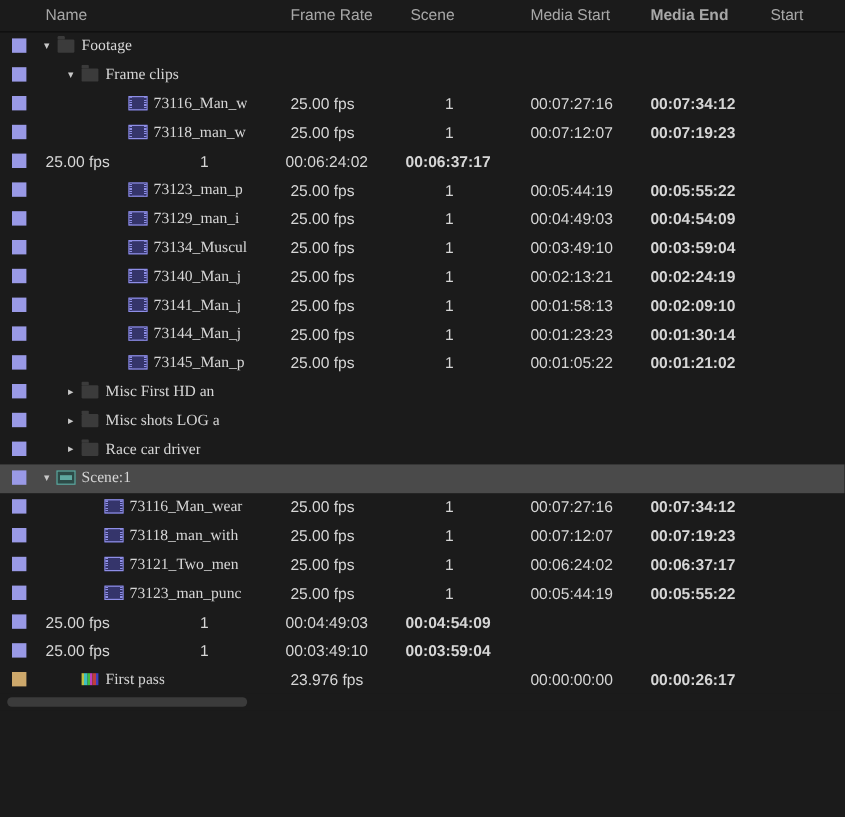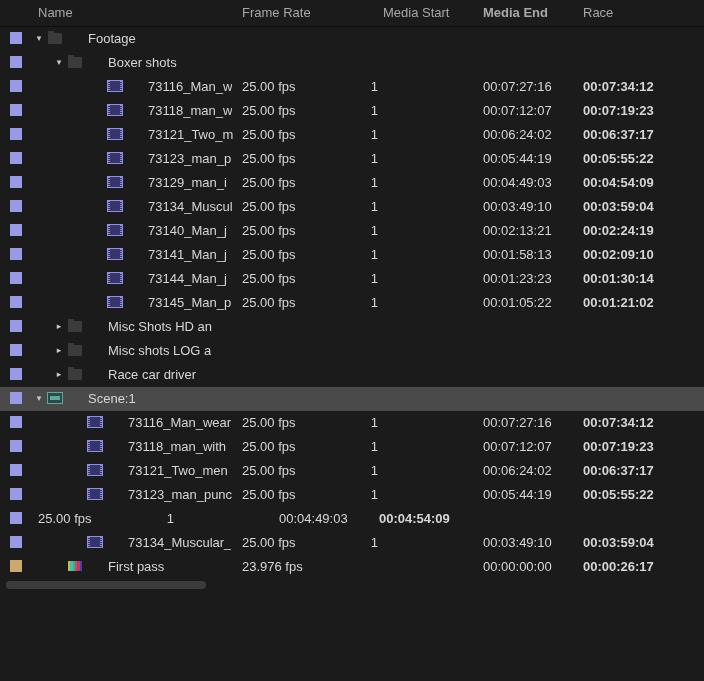--- a/index.html
+++ b/index.html
@@ -3,21 +3,21 @@
 <meta charset="utf-8">
 <style>
   html,body{margin:0;padding:0;background:#1b1b1b;color:#c8c8c8;font-family:"Helvetica Neue",Arial,sans-serif;font-size:13px;width:704px;height:681px;overflow:hidden;}
   .panel{width:704px;height:592px;display:flex;flex-direction:column;justify-content:flex-end;}
   .header{display:flex;align-items:center;height:26px;border-bottom:1px solid #0e0e0e;background:#1b1b1b;padding-left:0;}
   .hcell{color:#a8a8a8;display:flex;align-items:center;height:100%;padding:0 6px;box-sizing:border-box;white-space:nowrap;overflow:hidden;}
   .col-toggle{width:32px;flex:0 0 32px;}
   .col-name{width:204px;flex:0 0 204px;}
   .col-fr{width:100px;flex:0 0 100px;gap:27px;}
   .col-scene{width:100px;flex:0 0 100px;text-align:right;justify-content:flex-start;}
-  .col-ms{width:100px;flex:0 0 100px;margin-left:41px;}
+  .col-ms{width:100px;flex:0 0 100px;}
   .col-me{width:100px;flex:0 0 100px;font-weight:bold;}
   .col-shot{width:68px;flex:0 0 68px;}
   .sort-caret{margin-left:4px;font-size:9px;color:#a8a8a8;}
   .rows{flex:1 1 auto;overflow:hidden;}
   .row{display:flex;align-items:center;height:24px;box-sizing:border-box;border-bottom:1px solid rgba(0,0,0,0);}
   .row.selected{background:#4a4a4a;}
   .swatch{width:12px;height:12px;margin:0 10px;flex:0 0 12px;}
   .sw-lilac{background:#9999e6;}
   .sw-gold{background:#cda86b;}
   .name-cell{display:flex;align-items:center;width:204px;flex:0 0 204px;box-sizing:border-box;overflow:hidden;white-space:nowrap;}
@@ -33,40 +33,41 @@
   .seq-icon{width:14px;height:10px;border:1px solid #5fa8a0;background:#2d4a47;position:relative;}
   .seq-icon:before{content:"";position:absolute;left:2px;right:2px;top:3px;height:4px;background:#5fa8a0;}
   .bar-icon{width:14px;height:10px;display:flex;}
   .bar-icon span{flex:1;height:100%;}
   .bar-icon span:nth-child(1){background:#bfbf3f;}
   .bar-icon span:nth-child(2){background:#3fbfbf;}
   .bar-icon span:nth-child(3){background:#3fbf3f;}
   .bar-icon span:nth-child(4){background:#bf3fbf;}
   .bar-icon span:nth-child(5){background:#bf3f3f;}
   .bar-icon span:nth-child(6){background:#3f3fbf;}
-  .label{margin-left:24px;overflow:hidden;text-overflow:clip;white-space:nowrap;color:#d6d6d6;}
+  .label{margin-left:4px;overflow:hidden;text-overflow:clip;white-space:nowrap;color:#d6d6d6;font-family:Liberation Serif, serif;}
   .cell{padding:0 6px;box-sizing:border-box;white-space:nowrap;overflow:hidden;color:#d6d6d6;}
   .scene-cell{text-align:right;padding-right:58px;}
   .scroll-track{height:14px;background:#1b1b1b;display:flex;align-items:center;}
   .scroll-thumb{height:8px;width:200px;background:#3b3b3b;border-radius:4px;margin-left:6px;}
 </style>
 </head>
 <body>
 
 <div class="panel">
   <div class="header">
     <div class="hcell col-toggle"></div>
     <div class="hcell col-name">Name</div>
     <div class="hcell col-fr">
       <span>Frame Rate</span>
       <span class="sort-caret">⌃</span>
     </div>
+    <div class="hcell col-scene">Scene</div>
     <div class="hcell col-ms">Media Start</div>
     <div class="hcell col-me">Media End</div>
-    <div class="hcell col-shot">Race</div>
+    <div class="hcell col-shot">Start</div>
   </div>
   <div class="rows" id="rows">
       <div class="row">
         <span class="swatch sw-lilac"></span>
         <span class="name-cell">
           <span class="indent" style="width:0px"></span>
           <span class="twisty">▾</span>
           <span class="icon">
             <span class="folder-icon"></span>
           </span>
@@ -79,21 +80,21 @@
         <span class="cell col-shot"></span>
       </div>
       <div class="row">
         <span class="swatch sw-lilac"></span>
         <span class="name-cell">
           <span class="indent" style="width:20px"></span>
           <span class="twisty">▾</span>
           <span class="icon">
             <span class="folder-icon"></span>
           </span>
-          <span class="label">Boxer shots</span>
+          <span class="label">Frame clips</span>
         </span>
         <span class="cell col-fr"></span>
         <span class="cell col-scene scene-cell"></span>
         <span class="cell col-ms"></span>
         <span class="cell col-me"></span>
         <span class="cell col-shot"></span>
       </div>
       <div class="row">
         <span class="swatch sw-lilac"></span>
         <span class="name-cell">
@@ -121,28 +122,20 @@
           <span class="label">73118_man_w</span>
         </span>
         <span class="cell col-fr">25.00 fps</span>
         <span class="cell col-scene scene-cell">1</span>
         <span class="cell col-ms">00:07:12:07</span>
         <span class="cell col-me">00:07:19:23</span>
         <span class="cell col-shot"></span>
       </div>
       <div class="row">
         <span class="swatch sw-lilac"></span>
-        <span class="name-cell">
-          <span class="indent" style="width:60px"></span>
-          <span class="twisty"></span>
-          <span class="icon">
-            <span class="clip-icon"></span>
-          </span>
-          <span class="label">73121_Two_m</span>
-        </span>
         <span class="cell col-fr">25.00 fps</span>
         <span class="cell col-scene scene-cell">1</span>
         <span class="cell col-ms">00:06:24:02</span>
         <span class="cell col-me">00:06:37:17</span>
         <span class="cell col-shot"></span>
       </div>
       <div class="row">
         <span class="swatch sw-lilac"></span>
         <span class="name-cell">
           <span class="indent" style="width:60px"></span>
@@ -255,21 +248,21 @@
         <span class="cell col-shot"></span>
       </div>
       <div class="row">
         <span class="swatch sw-lilac"></span>
         <span class="name-cell">
           <span class="indent" style="width:20px"></span>
           <span class="twisty">▸</span>
           <span class="icon">
             <span class="folder-icon"></span>
           </span>
-          <span class="label">Misc Shots HD an</span>
+          <span class="label">Misc First HD an</span>
         </span>
         <span class="cell col-fr"></span>
         <span class="cell col-scene scene-cell"></span>
         <span class="cell col-ms"></span>
         <span class="cell col-me"></span>
         <span class="cell col-shot"></span>
       </div>
       <div class="row">
         <span class="swatch sw-lilac"></span>
         <span class="name-cell">
@@ -385,28 +378,20 @@
       <div class="row">
         <span class="swatch sw-lilac"></span>
         <span class="cell col-fr">25.00 fps</span>
         <span class="cell col-scene scene-cell">1</span>
         <span class="cell col-ms">00:04:49:03</span>
         <span class="cell col-me">00:04:54:09</span>
         <span class="cell col-shot"></span>
       </div>
       <div class="row">
         <span class="swatch sw-lilac"></span>
-        <span class="name-cell">
-          <span class="indent" style="width:40px"></span>
-          <span class="twisty"></span>
-          <span class="icon">
-            <span class="clip-icon"></span>
-          </span>
-          <span class="label">73134_Muscular_</span>
-        </span>
         <span class="cell col-fr">25.00 fps</span>
         <span class="cell col-scene scene-cell">1</span>
         <span class="cell col-ms">00:03:49:10</span>
         <span class="cell col-me">00:03:59:04</span>
         <span class="cell col-shot"></span>
       </div>
       <div class="row">
         <span class="swatch sw-gold"></span>
         <span class="name-cell">
           <span class="indent" style="width:20px"></span>

